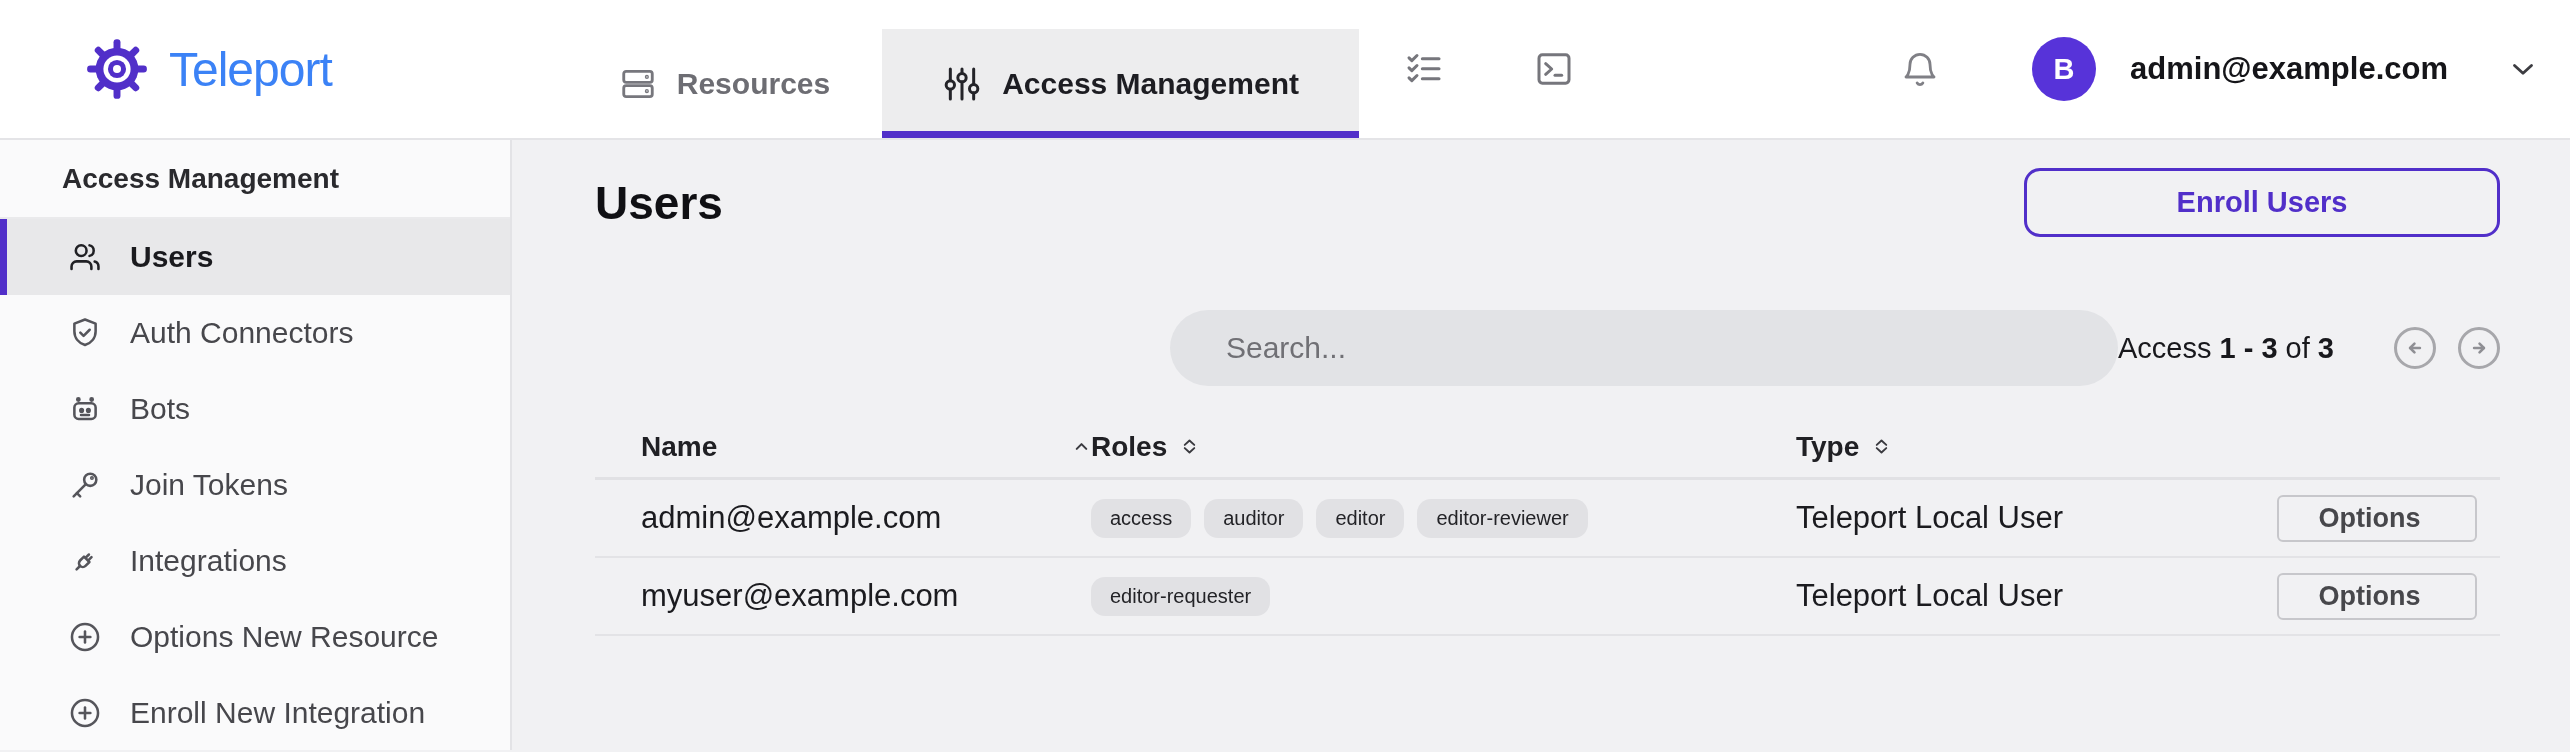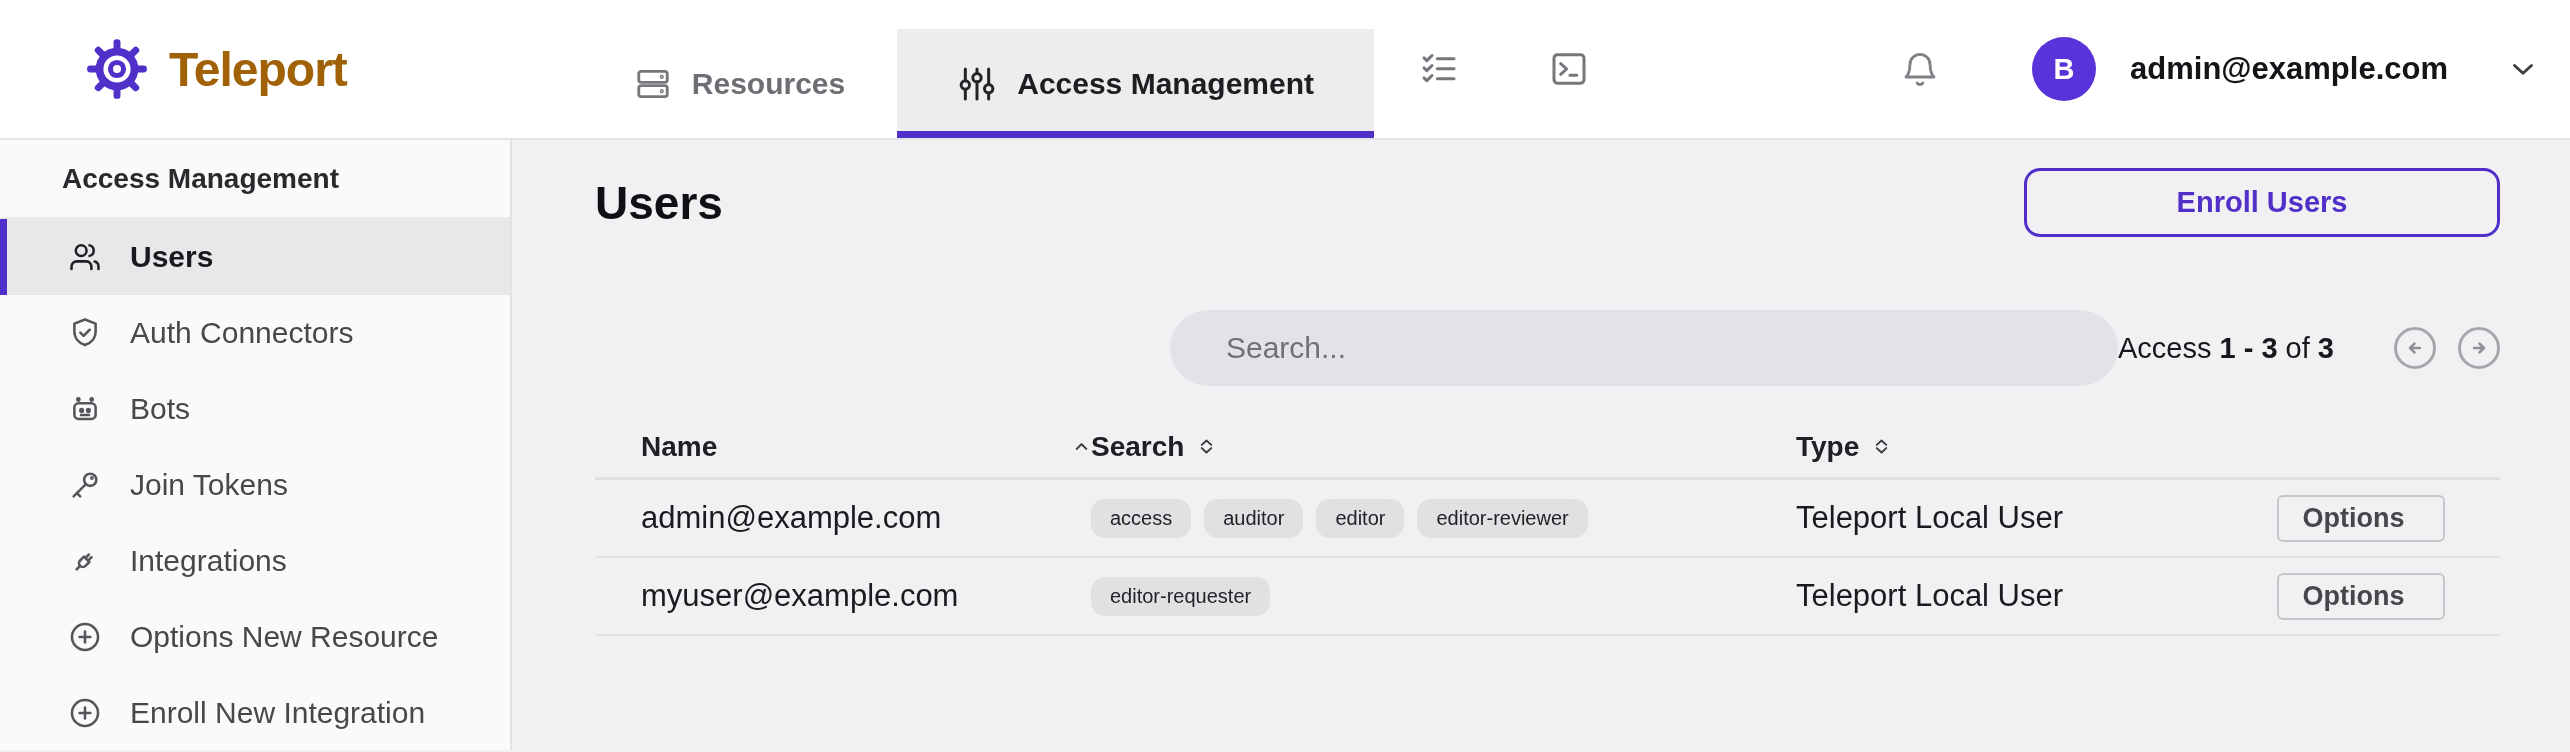--- a/index.html
+++ b/index.html
@@ -12,21 +12,21 @@
   }
   svg { display:block; }
   button { font-family:inherit; cursor:pointer; }
 
   
   .topnav {
     height:140px; background:#ffffff; border-bottom:2px solid #e4e4e7;
     display:flex; align-items:stretch;
   }
   .logo { display:flex; align-items:center; gap:20px; padding-left:85px; cursor:pointer; }
-  .logo-text { font-size:48px; font-weight:bold; color:#a16207; letter-spacing:-1px; }
+  .logo-text { font-size:48px; font-weight:normal; color:#3b82f6; letter-spacing:-1px; }
   .nav-tabs { display:flex; margin-left:235px; align-items:stretch; }
   .tab {
     display:flex; align-items:center; gap:20px; padding:0 52px;
     font-size:30px; font-weight:bold; color:#6d6d73;margin-top:29px;
   }
   .tab .t-icon { color:#77777d; }
   .tab.active {
     background:#ededee; color:#1d1d22;
     box-shadow:inset 0 -7px 0 0 #512fc9;
     padding:0 60px;
@@ -102,21 +102,21 @@
   }
   .th:first-child, .td:first-child { padding-left:46px;justify-content:space-between; }
   .sort { color:#3a3a3f; display:flex; flex-direction:column; gap:2px; }
   .trow { height:78px; border-bottom:2px solid #e3e3e6; font-size:31px; color:#1b1b1f; }
   .roles-cell { display:flex; gap:13px; align-items:center; }
   .pill {
     background:#e1e1e4; border-radius:14px; padding:8px 19px;
     font-size:20px; color:#232327; white-space:nowrap;
   }
   .options-btn {
-    width:168px; height:47px; border:2px solid #c7c7cb; border-radius:6px;
+    width:200px; height:47px; border:2px solid #c7c7cb; border-radius:6px;
     background:transparent; display:flex; align-items:center; justify-content:center;
     gap:15px; font-size:27px; font-weight:bold; color:#47474b;
   }
   .options-btn .chev { color:#56565b; }
 </style>
 </head>
 <body>
 
 <header class="topnav">
   <div class="logo">
@@ -333,21 +333,21 @@
       <div class="thead">
         <div class="th">
           <span>Name</span>
           <span class="sort">
               <svg width="19" height="19" viewBox="0 0 24 24" fill="none" stroke="currentColor" stroke-width="2.6" stroke-linecap="round" stroke-linejoin="round">
                 <polyline points="6,15 12,9 18,15"></polyline>
               </svg>
             </span>
         </div>
         <div class="th">
-          <span>Search</span>
+          <span>Roles</span>
           <span class="sort">
               <svg width="19" height="19" viewBox="0 0 24 24" fill="none" stroke="currentColor" stroke-width="2.4" stroke-linecap="round" stroke-linejoin="round">
                 <polyline points="6,10 12,4.5 18,10"></polyline>
                 <polyline points="6,14 12,19.5 18,14"></polyline>
               </svg>
             </span>
         </div>
         <div class="th">
           <span>Type</span>
           <span class="sort">

